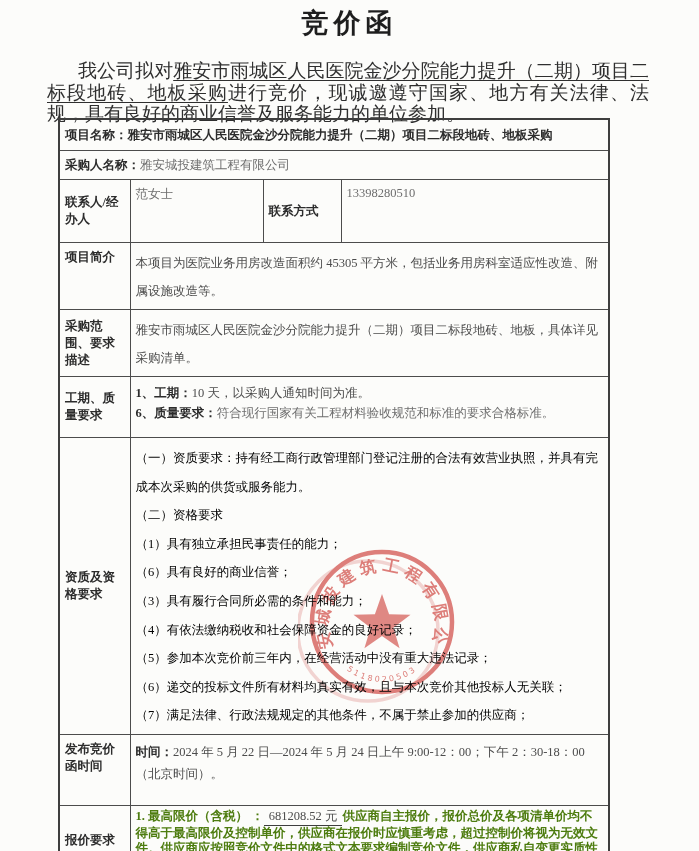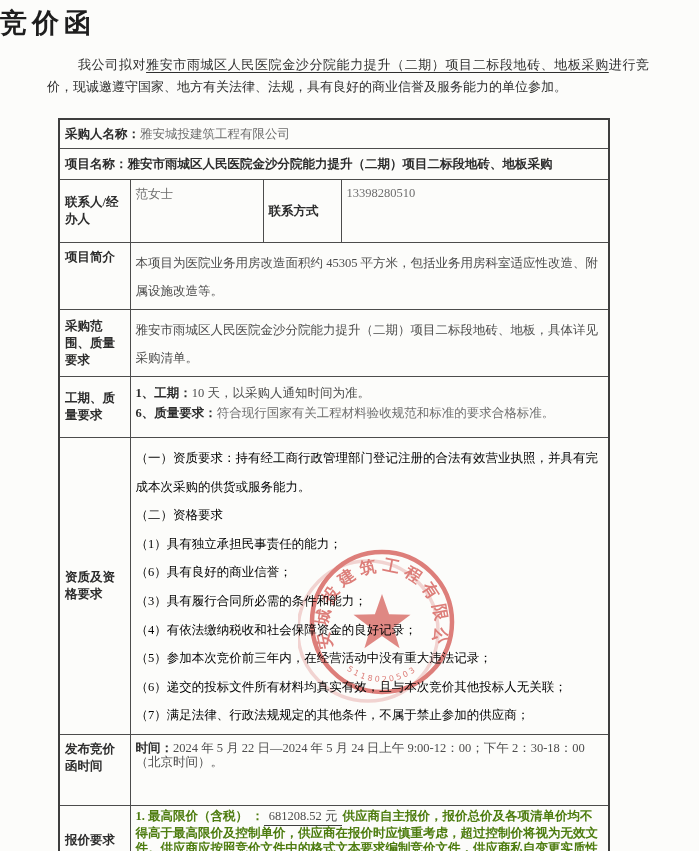--- a/index.html
+++ b/index.html
@@ -3,26 +3,26 @@
 <meta charset="utf-8">
 <style>
   html,body{margin:0;padding:0;background:#e9e9e7;}
   .page{
     position:relative;width:699px;height:851px;margin:0 auto;
     background:#fcfcfa;overflow:hidden;
     font-family:"Liberation Serif","DejaVu Serif",serif;
     color:#3a3a3a;
   }
   .doc-title{
-    position:absolute;top:5px;left:0;width:699px;text-align:left;
+    position:absolute;top:5px;left:0;width:699px;text-align:center;
     font-size:27px;font-weight:bold;letter-spacing:5px;color:#1e1e1e;
   }
   .intro{
     position:absolute;left:47px;top:41px;width:602px;
-    font-size:13px;line-height:21.5px;color:#2f2f2f;
+    font-size:19px;line-height:21.5px;color:#2f2f2f;
     text-align:justify;text-indent:31px;
   }
   .u{ text-decoration:underline;text-underline-offset:3px;text-decoration-thickness:1px; }
   table.bid{
     position:absolute;left:58px;top:118px;width:552px;
     border-collapse:collapse;table-layout:fixed;
     font-size:12.5px;color:#444;
     border:2px solid #3e3e3e;
   }
   table.bid td{
@@ -31,21 +31,21 @@
     word-break:break-all;overflow:hidden;
   }
   .lbl{font-weight:bold;color:#2c2c2c;}
   .lbl-center{text-align:left;}
   .v-top{vertical-align:top !important;padding-top:6px !important;}
   .light{color:#6e6e6e;}
   .mid{color:#4c4c4c;}
   .b{font-weight:bold;color:#2c2c2c;}
   .lh28{line-height:28px;margin-left:16px;}
   .lh20{line-height:20px;}
-  .lh21{line-height:14px;}
+  .lh21{line-height:22px;}
   .lh15{line-height:15.5px;}
   .qual p{margin:0;line-height:28.6px;color:#000000;}
   .price-u{
     display:inline-block;border-bottom:1.3px solid #3e3e3e;
     padding:0 5px;color:#4c4c4c;font-weight:normal;
   }
   .quote-text{font-weight:bold;color:#4d7c0f;}
   .stamp{
     position:absolute;left:298px;top:538px;width:168px;height:168px;
     opacity:.8;mix-blend-mode:multiply;filter:blur(.3px);
@@ -64,45 +64,45 @@
   <table class="bid">
     <colgroup>
       <col style="width:71px">
         <col style="width:133px">
         <col style="width:78px">
         <col>
     </colgroup>
 
     <tbody>
         <tr>
-      <td colspan="4" style="height:24px">
-        <span class="lbl">采购人名称：</span><span class="light">雅安城投建筑工程有限公司</span>
+      <td colspan="4" style="height:26px">
+        <span class="lbl">项目名称：</span><span class="lbl">雅安市雨城区人民医院金沙分院能力提升（二期）项目二标段地砖、地板采购</span>
       </td>
     </tr>
 
     <tr>
-      <td colspan="4" style="height:26px">
-        <span class="lbl">项目名称：</span><span class="lbl">雅安市雨城区人民医院金沙分院能力提升（二期）项目二标段地砖、地板采购</span>
+      <td colspan="4" style="height:24px">
+        <span class="lbl">采购人名称：</span><span class="light">雅安城投建筑工程有限公司</span>
       </td>
     </tr>
 
     <tr>
       <td class="lbl" style="height:58px">联系人/经办人</td>
       <td class="light v-top">范女士</td>
       <td class="lbl">联系方式</td>
       <td class="light v-top">13398280510</td>
     </tr>
 
     <tr>
       <td class="lbl v-top" style="height:58px">项目简介</td>
       <td colspan="3" class="v-top lh28 mid">本项目为医院业务用房改造面积约 45305 平方米，包括业务用房科室适应性改造、附属设施改造等。</td>
     </tr>
 
     <tr>
-      <td class="lbl" style="height:62px">采购范围、质量要求</td>
+      <td class="lbl" style="height:62px">采购范围、要求描述</td>
       <td colspan="3" class="v-top lh28 mid">雅安市雨城区人民医院金沙分院能力提升（二期）项目二标段地砖、地板，具体详见采购清单。</td>
     </tr>
 
     <tr>
       <td class="lbl lbl-center" style="height:56px">工期、质量要求</td>
       <td colspan="3" class="v-top lh20">
         <div><span class="b">1、工期：</span><span class="mid">10 天，以采购人通知时间为准。</span></div>
         <div><span class="b">6、质量要求：</span><span class="light">符合现行国家有关工程材料验收规范和标准的要求合格标准。</span></div>
       </td>
     </tr>

